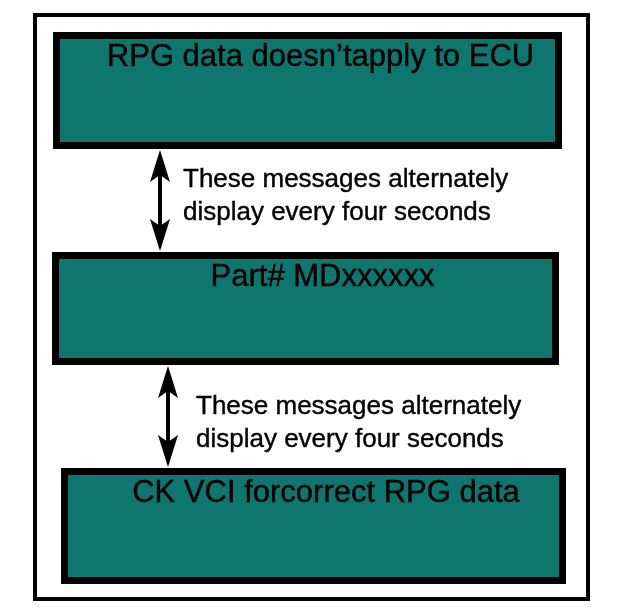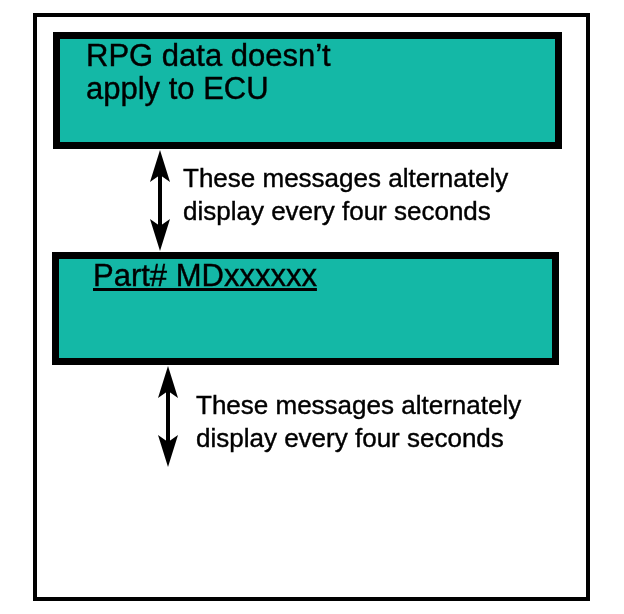--- a/index.html
+++ b/index.html
@@ -23,31 +23,31 @@
     top: 13px;
     width: 557px;
     height: 588px;
     border: 4px solid #000000;
     box-sizing: border-box;
   }
   .msg-box {
     position: absolute;
     border: 7px solid #000000;
     box-sizing: border-box;
-    background: #14b8a6;
+    background: #0f766e;
     display: flex;
-    flex-direction: column;
+    justify-content: center;
   }
   .msg-box .line {
     font-size: 31px;
     line-height: 33px;
     white-space: nowrap;
   }
   .box1 { left: 53px; top: 32px;  width: 509px; height: 117px; padding-left: 26px; }
-  .box2 { left: 52px; top: 252px; width: 507px; height: 113px; padding-left: 34px; text-decoration: underline; }
+  .box2 { left: 52px; top: 252px; width: 507px; height: 113px; padding-left: 34px; }
   .box3 { left: 61px; top: 468px; width: 505px; height: 116px; padding-left: 25px; }
   .annotation {
     position: absolute;
     font-size: 26px;
     line-height: 33px;
     white-space: nowrap;
   }
   .ann1 { left: 183px; top: 162px; }
   .ann2 { left: 196px; top: 389px; }
   .arrow {
@@ -88,14 +88,18 @@
     <line x1="16" y1="20" x2="16" y2="81" stroke="#000000" stroke-width="4"></line>
     <polygon points="16,0 26,32 16,25 6,32" fill="#000000"></polygon>
     <polygon points="16,101 26,69 16,76 6,69" fill="#000000"></polygon>
   </svg>
 
   <div class="annotation ann2">
     <div>These messages alternately</div>
     <div>display every four seconds</div>
   </div>
 
+  <div class="msg-box box3">
+    <div class="line">CK VCI for</div>
+    <div class="line">correct RPG data</div>
+  </div>
 
 </div>
 
 </body></html>

